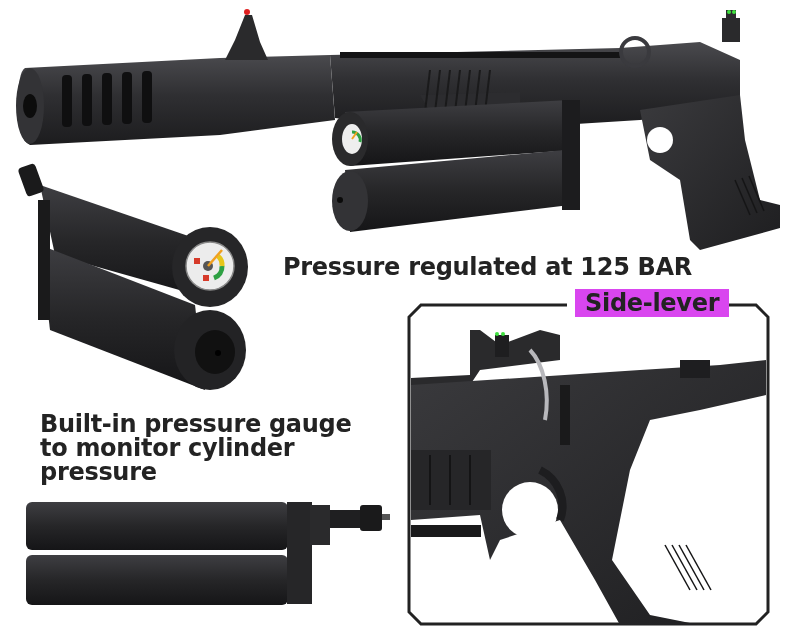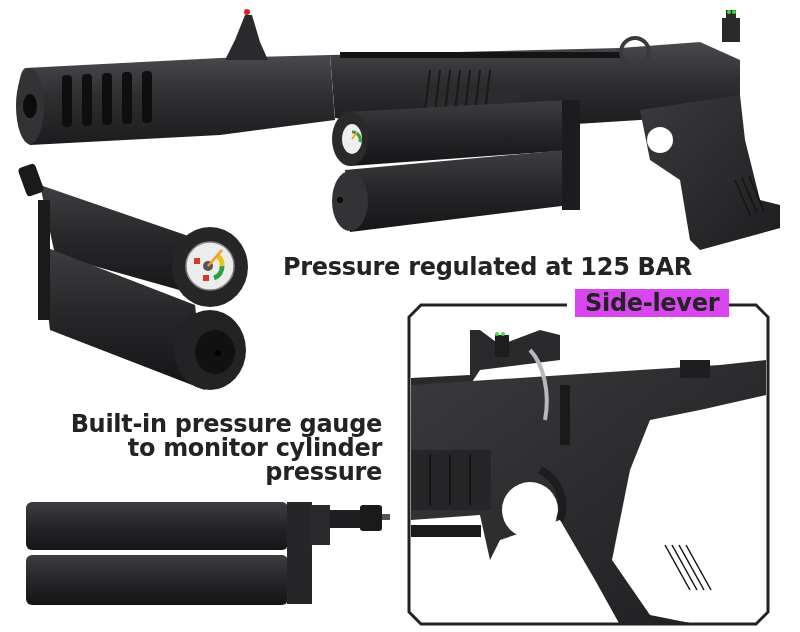--- a/index.html
+++ b/index.html
@@ -1,19 +1,19 @@
 <!DOCTYPE html>
 <html><head>
 <meta charset="utf-8">
 <style>
   html,body{margin:0;padding:0;background:#ffffff;}
   body{width:800px;height:632px;position:relative;overflow:hidden;font-family:"DejaVu Sans","Liberation Sans",sans-serif;}
   .caption{position:absolute;color:#232323;font-weight:bold;letter-spacing:-0.3px;}
   #cap-pressure{left:283px;top:253px;font-size:24px;white-space:nowrap;text-align:right;}
-  #cap-gauge{left:40px;top:412px;width:342px;font-size:24px;line-height:24px;text-align:right;}
+  #cap-gauge{left:40px;top:412px;width:342px;font-size:24px;line-height:24px;text-align:left;}
   #cap-side{left:575px;top:289px;font-size:24px;white-space:nowrap;background:#d946ef;padding:0 10px;}
   svg{position:absolute;left:0;top:0;}
 </style>
 </head>
 <body>
 
 <svg width="800" height="632" viewBox="0 0 800 632">
   <defs>
     <linearGradient id="barrel" x1="0" y1="0" x2="0" y2="1">
       <stop offset="0" stop-color="#4a4a4e"></stop>

